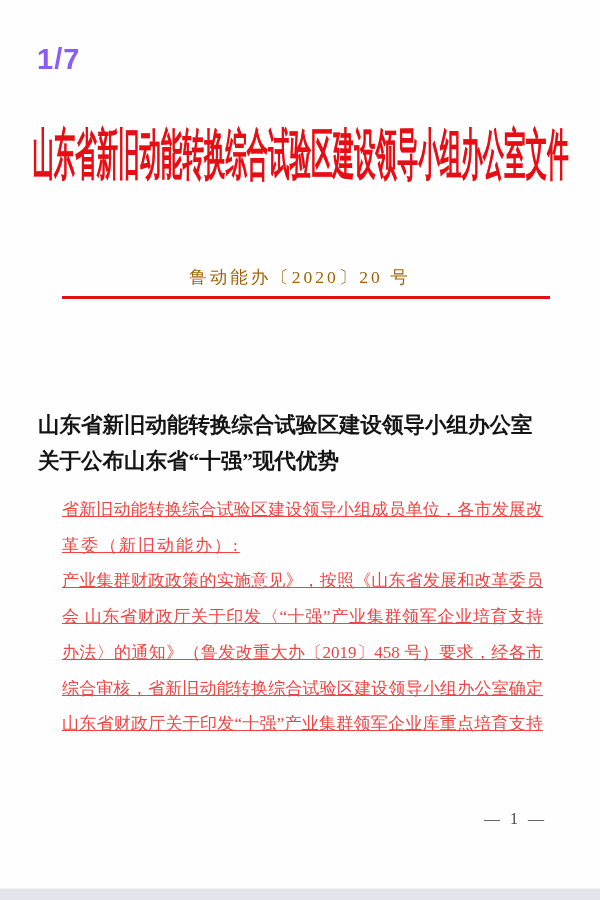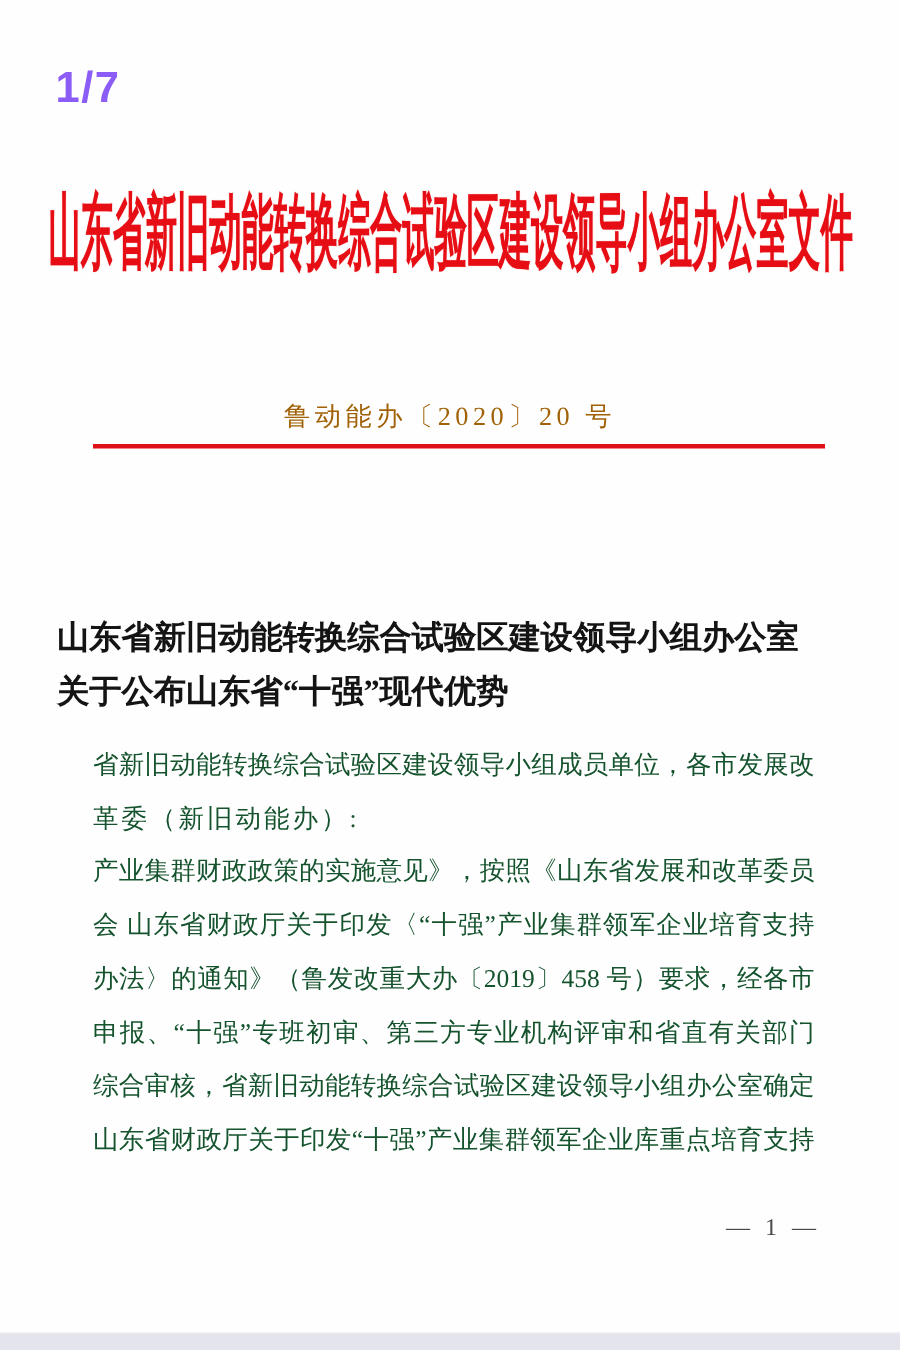--- a/index.html
+++ b/index.html
@@ -67,21 +67,22 @@
     line-height: 35.5px;
     color: #141414;
     margin-top: 44px;
   }
 
   .body-block {
     position: absolute;
     left: 62px; right: 57px; top: 492px;
     font-size: 17px;
     line-height: 35.7px;
-    color: #14532d;
+    color: #ef4444;
+    text-decoration: underline;
   }
   .body-line {
     text-align: justify;
     text-align-last: justify;
     white-space: nowrap;
     overflow: visible;
   }
   .body-line.short {
     text-align-last: left;
     letter-spacing: 2px;
@@ -121,20 +122,19 @@
   <div>山东省新旧动能转换综合试验区建设领导小组办公室</div>
   <div>关于公布山东省“十强”现代优势</div>
 </div>
 
 <div class="body-block">
   <div class="body-line">省新旧动能转换综合试验区建设领导小组成员单位，各市发展改</div>
   <div class="body-line short">革委（新旧动能办）:</div>
   <div class="body-line">产业集群财政政策的实施意见》，按照《山东省发展和改革委员</div>
   <div class="body-line">会 山东省财政厅关于印发〈“十强”产业集群领军企业培育支持</div>
   <div class="body-line">办法〉的通知》（鲁发改重大办〔2019〕458 号）要求，经各市</div>
-  <div class="body-line">申报、“十强”专班初审、第三方专业机构评审和省直有关部门</div>
   <div class="body-line">综合审核，省新旧动能转换综合试验区建设领导小组办公室确定</div>
   <div class="body-line">山东省财政厅关于印发“十强”产业集群领军企业库重点培育支持</div>
 </div>
 
 <div class="page-number">— 1 —</div>
 
 <div class="page-gap-band"></div>
 
 </body></html>

